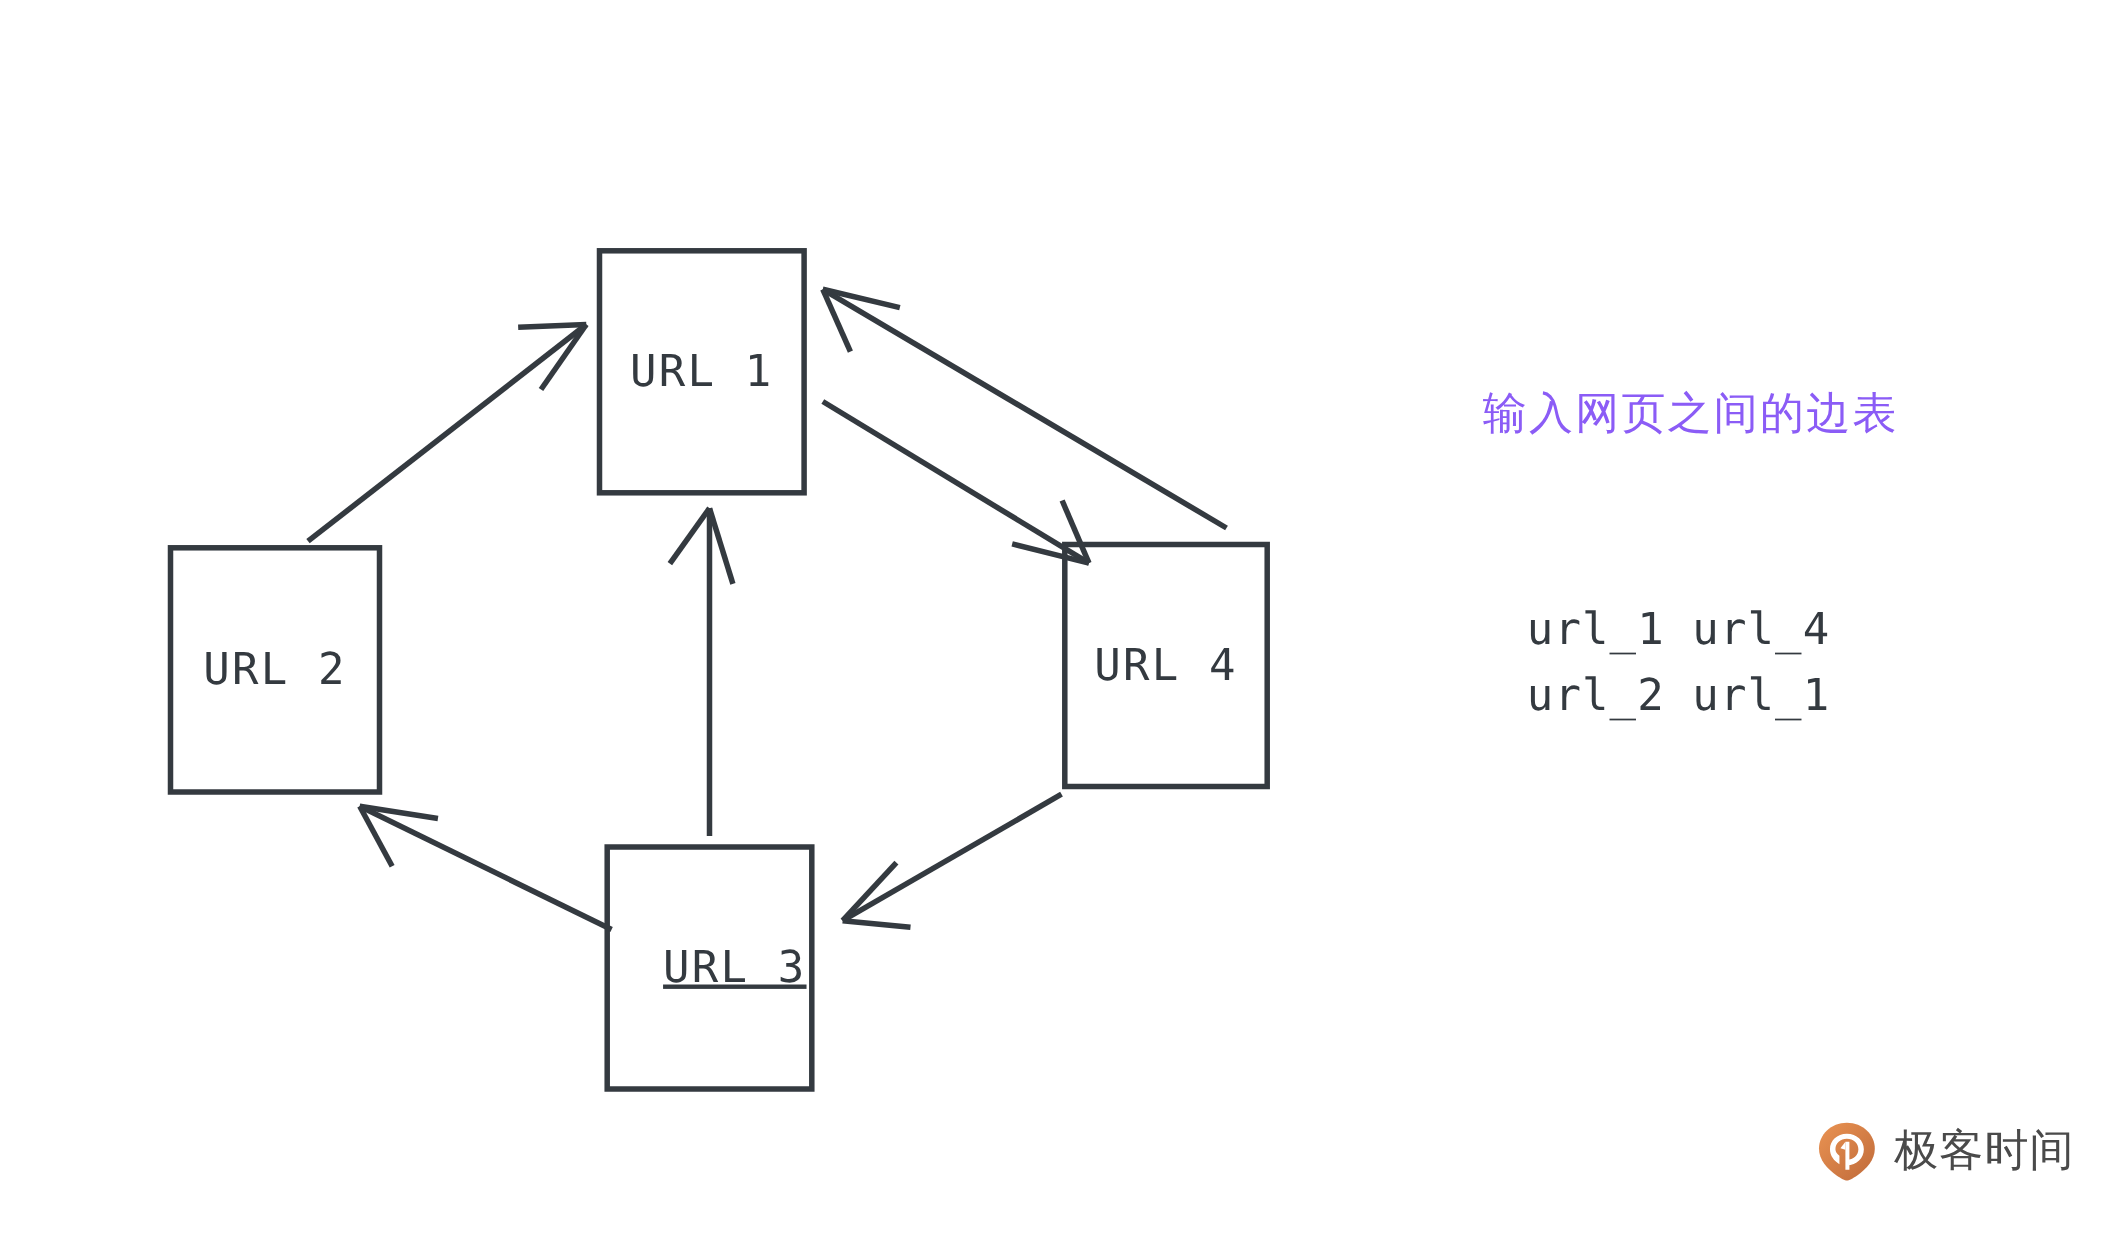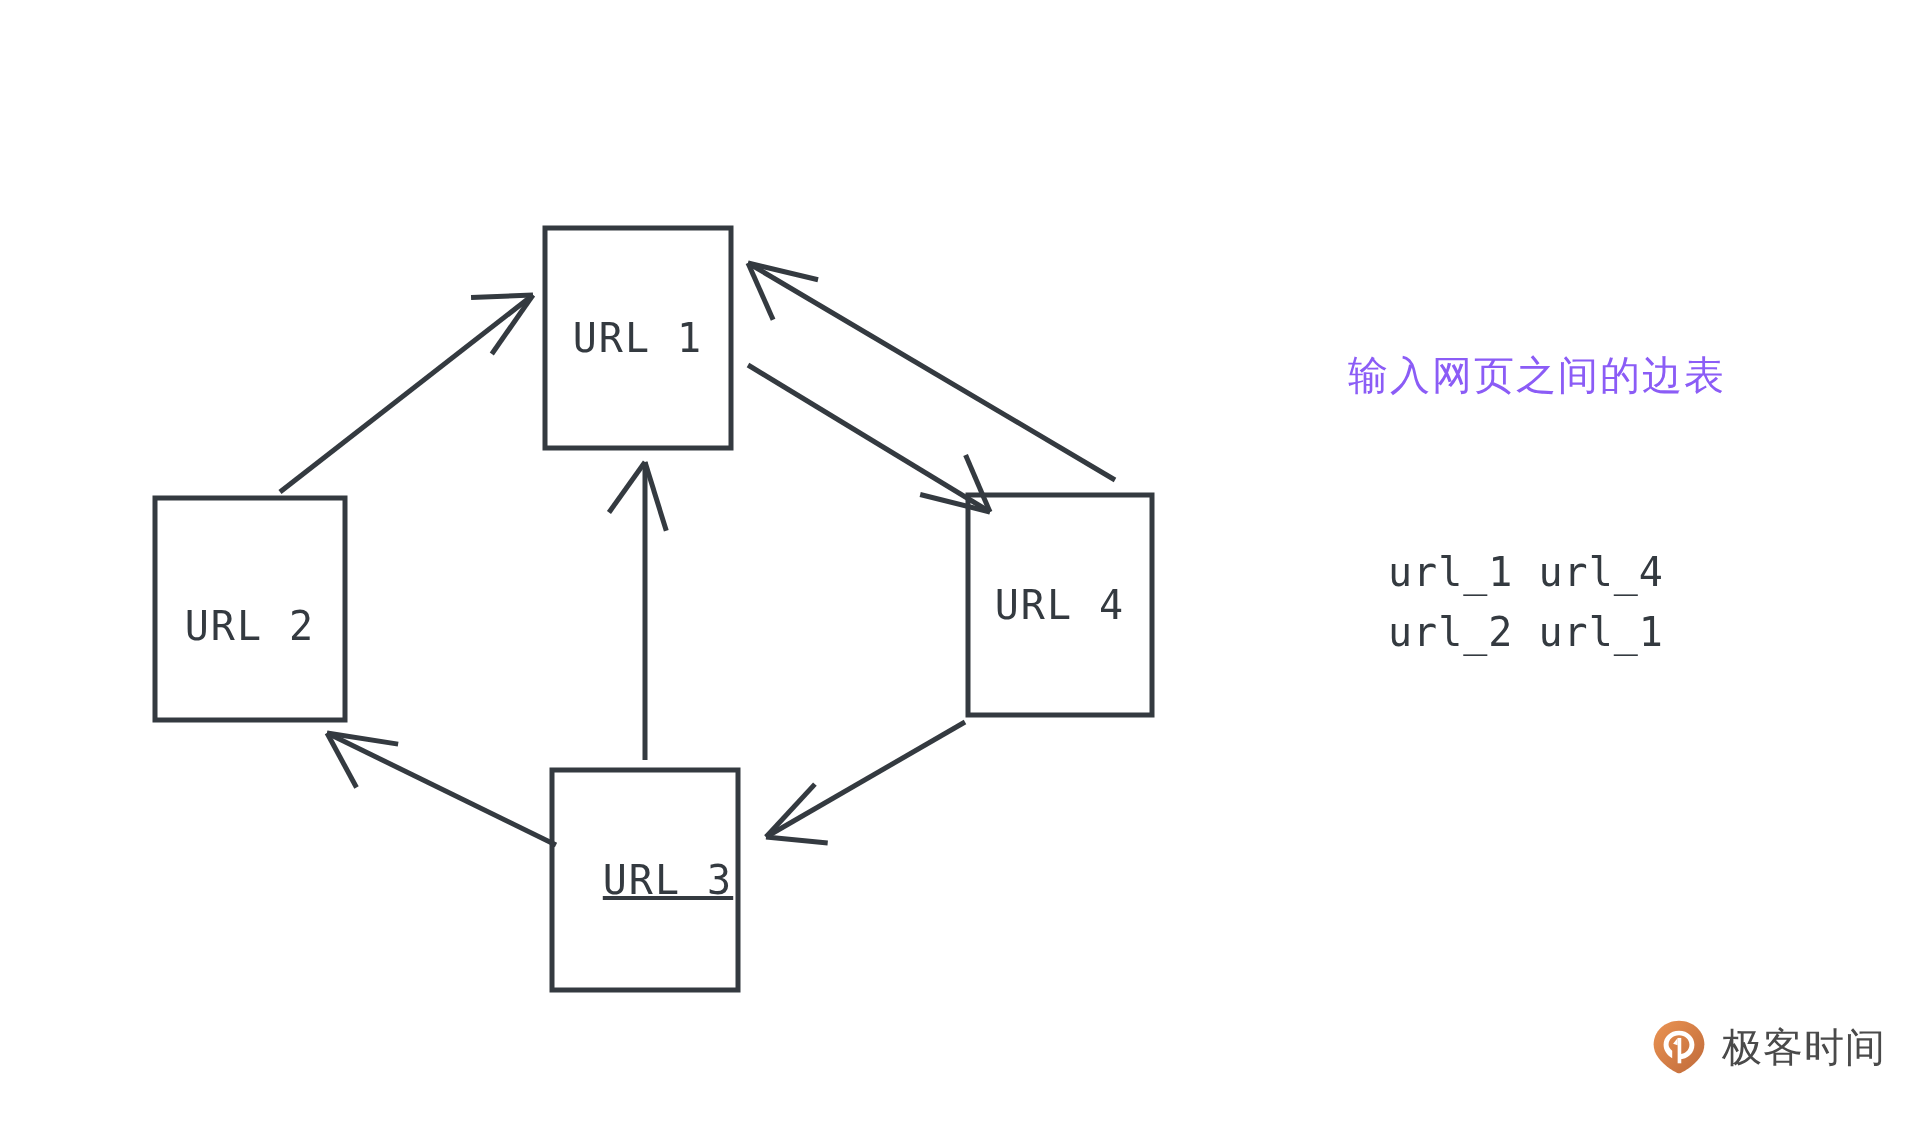--- a/index.html
+++ b/index.html
@@ -71,21 +71,20 @@
     white-space: pre;
     margin-top: 28px;
   }
   .edge-row { white-space: pre; }
 
   .brand {
     position: absolute;
     left: 1650px;
     top: 1018px;
     display: flex;
-    align-items: center;
     gap: 14px;
   }
   .brand-mark {
     width: 58px;
     height: 58px;
     flex: 0 0 auto;
   }
   .brand-text {
     font-family: "Liberation Sans", "DejaVu Sans", sans-serif;
     font-size: 40px;
@@ -135,21 +134,21 @@
         <g>
           <line x1="965" y1="722" x2="766" y2="837" stroke="#343a40" stroke-width="5" stroke-linecap="butt"></line>
           <line x1="766" y1="837" x2="814.9088025926854" y2="784.1612923232435" stroke="#343a40" stroke-width="5" stroke-linecap="butt"></line>
           <line x1="766" y1="837" x2="827.7145415600614" y2="842.9426728019852" stroke="#343a40" stroke-width="5" stroke-linecap="butt"></line>
         </g>
       </g>
   </svg>
 
   <div id="node-labels">
       <div class="node-label" style="left: 638px; top: 338px;">URL 1</div>
-      <div class="node-label" style="left: 250px; top: 626px;">URL 2</div>
+      <div class="node-label" style="left: 250px; top: 609px;">URL 2</div>
       <div class="node-label" style="left: 1060px; top: 605px;">URL 4</div>
       <div class="node-label" style="left: 668px; top: 880px; text-decoration: underline;">URL 3</div>
     </div>
 
   <div class="panel">
     <div class="panel-title">输入网页之间的边表</div>
     <div class="edge-list" id="edge-list"><div class="edge-row">url_1 url_4</div><div class="edge-row">url_2 url_1</div></div>
   </div>
 
   <div class="brand">

